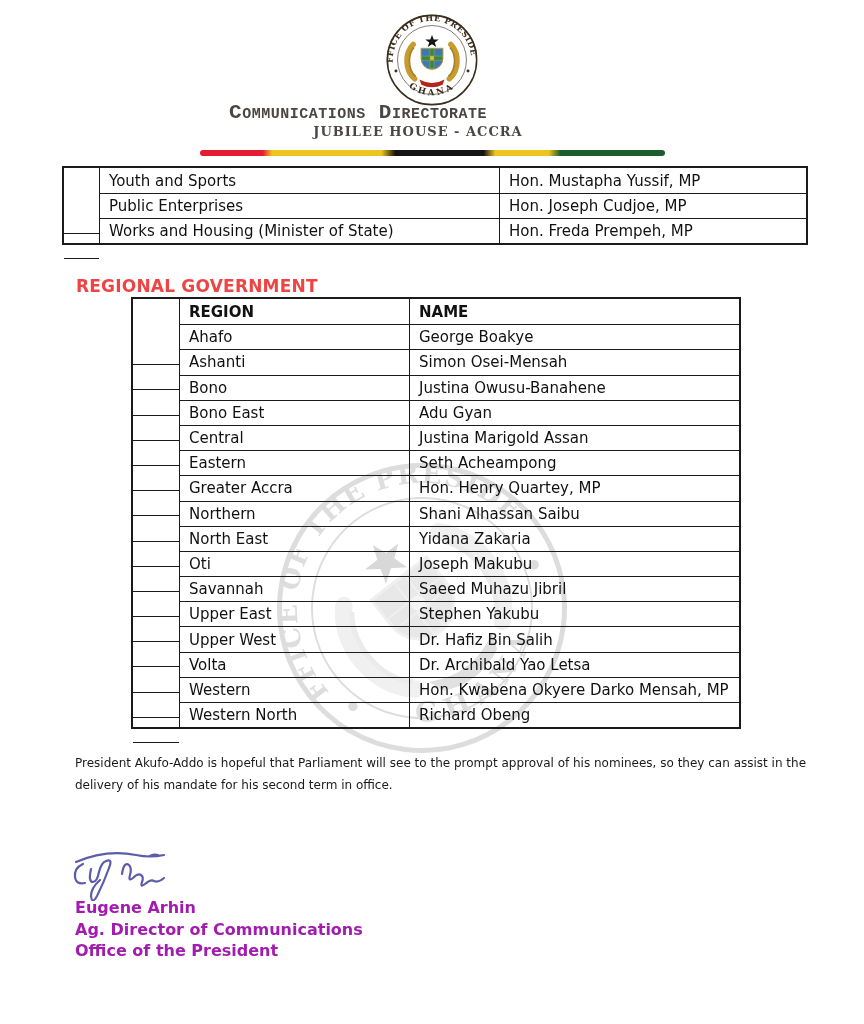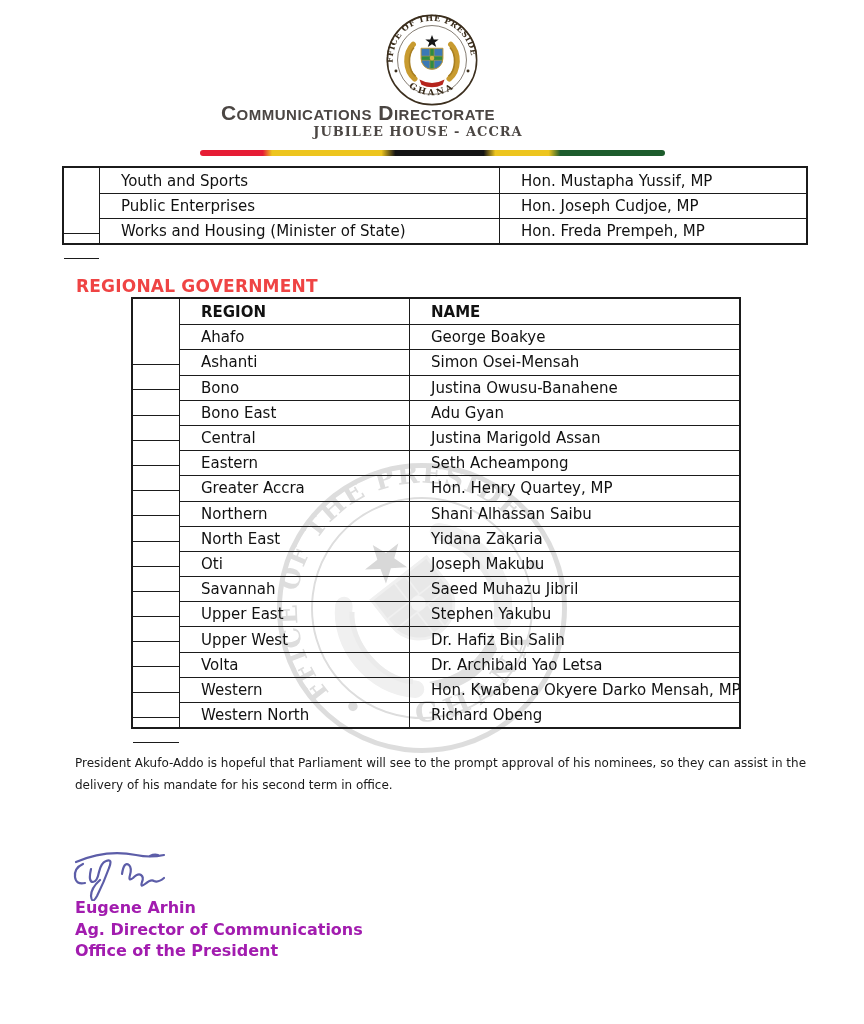--- a/index.html
+++ b/index.html
@@ -7,21 +7,21 @@
     position:relative; width:864px; height:1024px; margin:0 auto;
     background:#ffffff; overflow:hidden;
     font-family:"DejaVu Sans","Liberation Sans",sans-serif; color:#111;
   }
   .abs { position:absolute; }
 
   
   .seal-wrap { left:385px; top:13px; width:94px; height:94px; z-index:2; }
   .doc-title {
     left:0; top:101px; width:716px; text-align:center;
-    font-family:Liberation Sans, sans-serif;
+    font-family:Liberation Mono, monospace;
     font-variant:small-caps; font-weight:bold; font-size:21px;
     letter-spacing:0.5px; color:#4b4643; z-index:2;
   }
   .doc-subtitle {
     left:0; top:124px; width:836px; text-align:center;
     font-family:"DejaVu Serif","Liberation Serif",serif;
     font-weight:bold; font-size:13px; letter-spacing:1px; color:#4b4643; z-index:2;
   }
   .flag-bar { left:200px; top:150px; width:465px; height:6px; border-radius:3px; z-index:2; }
 
@@ -32,21 +32,21 @@
     transform:rotate(-38deg); z-index:0; pointer-events:none;
   }
 
   
   .grid-table {
     position:absolute; display:grid; border:2px solid #1b1b1b;
     font-size:15px; color:#111; z-index:1; background:transparent;
   }
   .grid-table .cell {
     border-left:1.5px solid #1b1b1b; border-top:1.5px solid #1b1b1b;
-    display:flex; align-items:center; padding:0 21px;
+    display:flex; align-items:center; padding:0 9px;
     white-space:nowrap; overflow:hidden;
   }
   .grid-table div.cell:nth-of-type(3n+1) { border-left:none;margin-top:40px; }
   .grid-table div.cell:nth-of-type(-n+3) { border-top:none; }
   .cell.num-c { justify-content:center; padding:0; }
   .cell.num-l { padding-left:12px; }
   .cell.hdr   { font-weight:bold; }
 
   #ministers-table { left:62px;  top:166px; grid-template-columns:35px 400px 307px; grid-auto-rows:25px; }
   #regional-table  { left:131px; top:297px; grid-template-columns:46px 230px 330px; grid-auto-rows:25.2px; }

